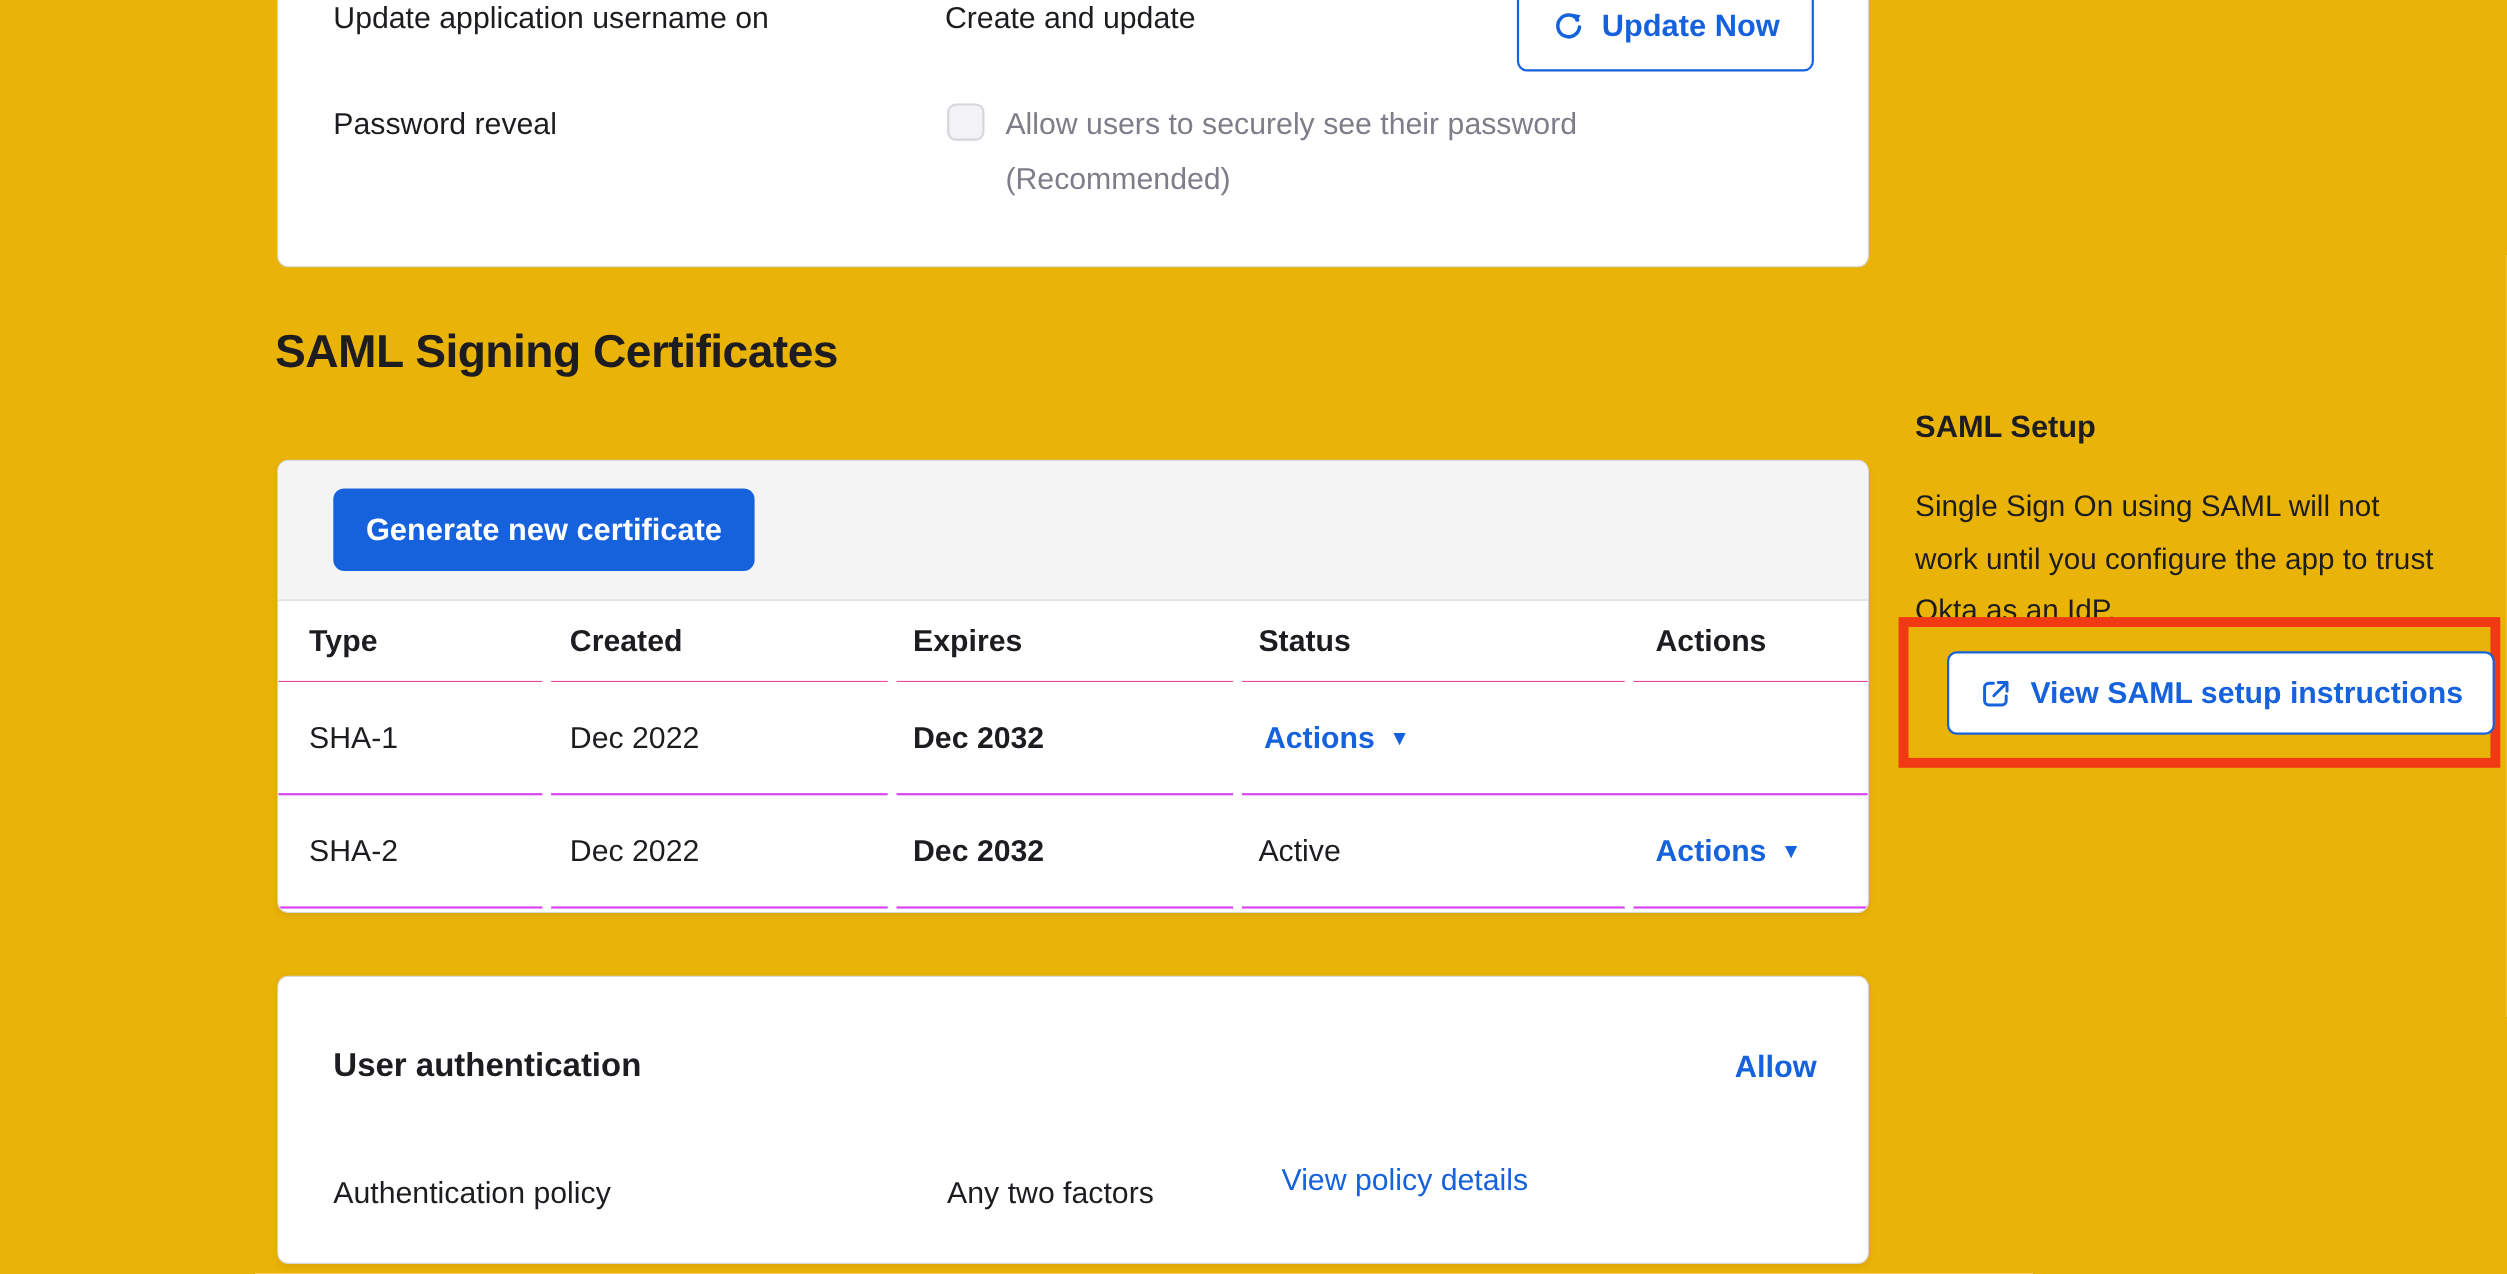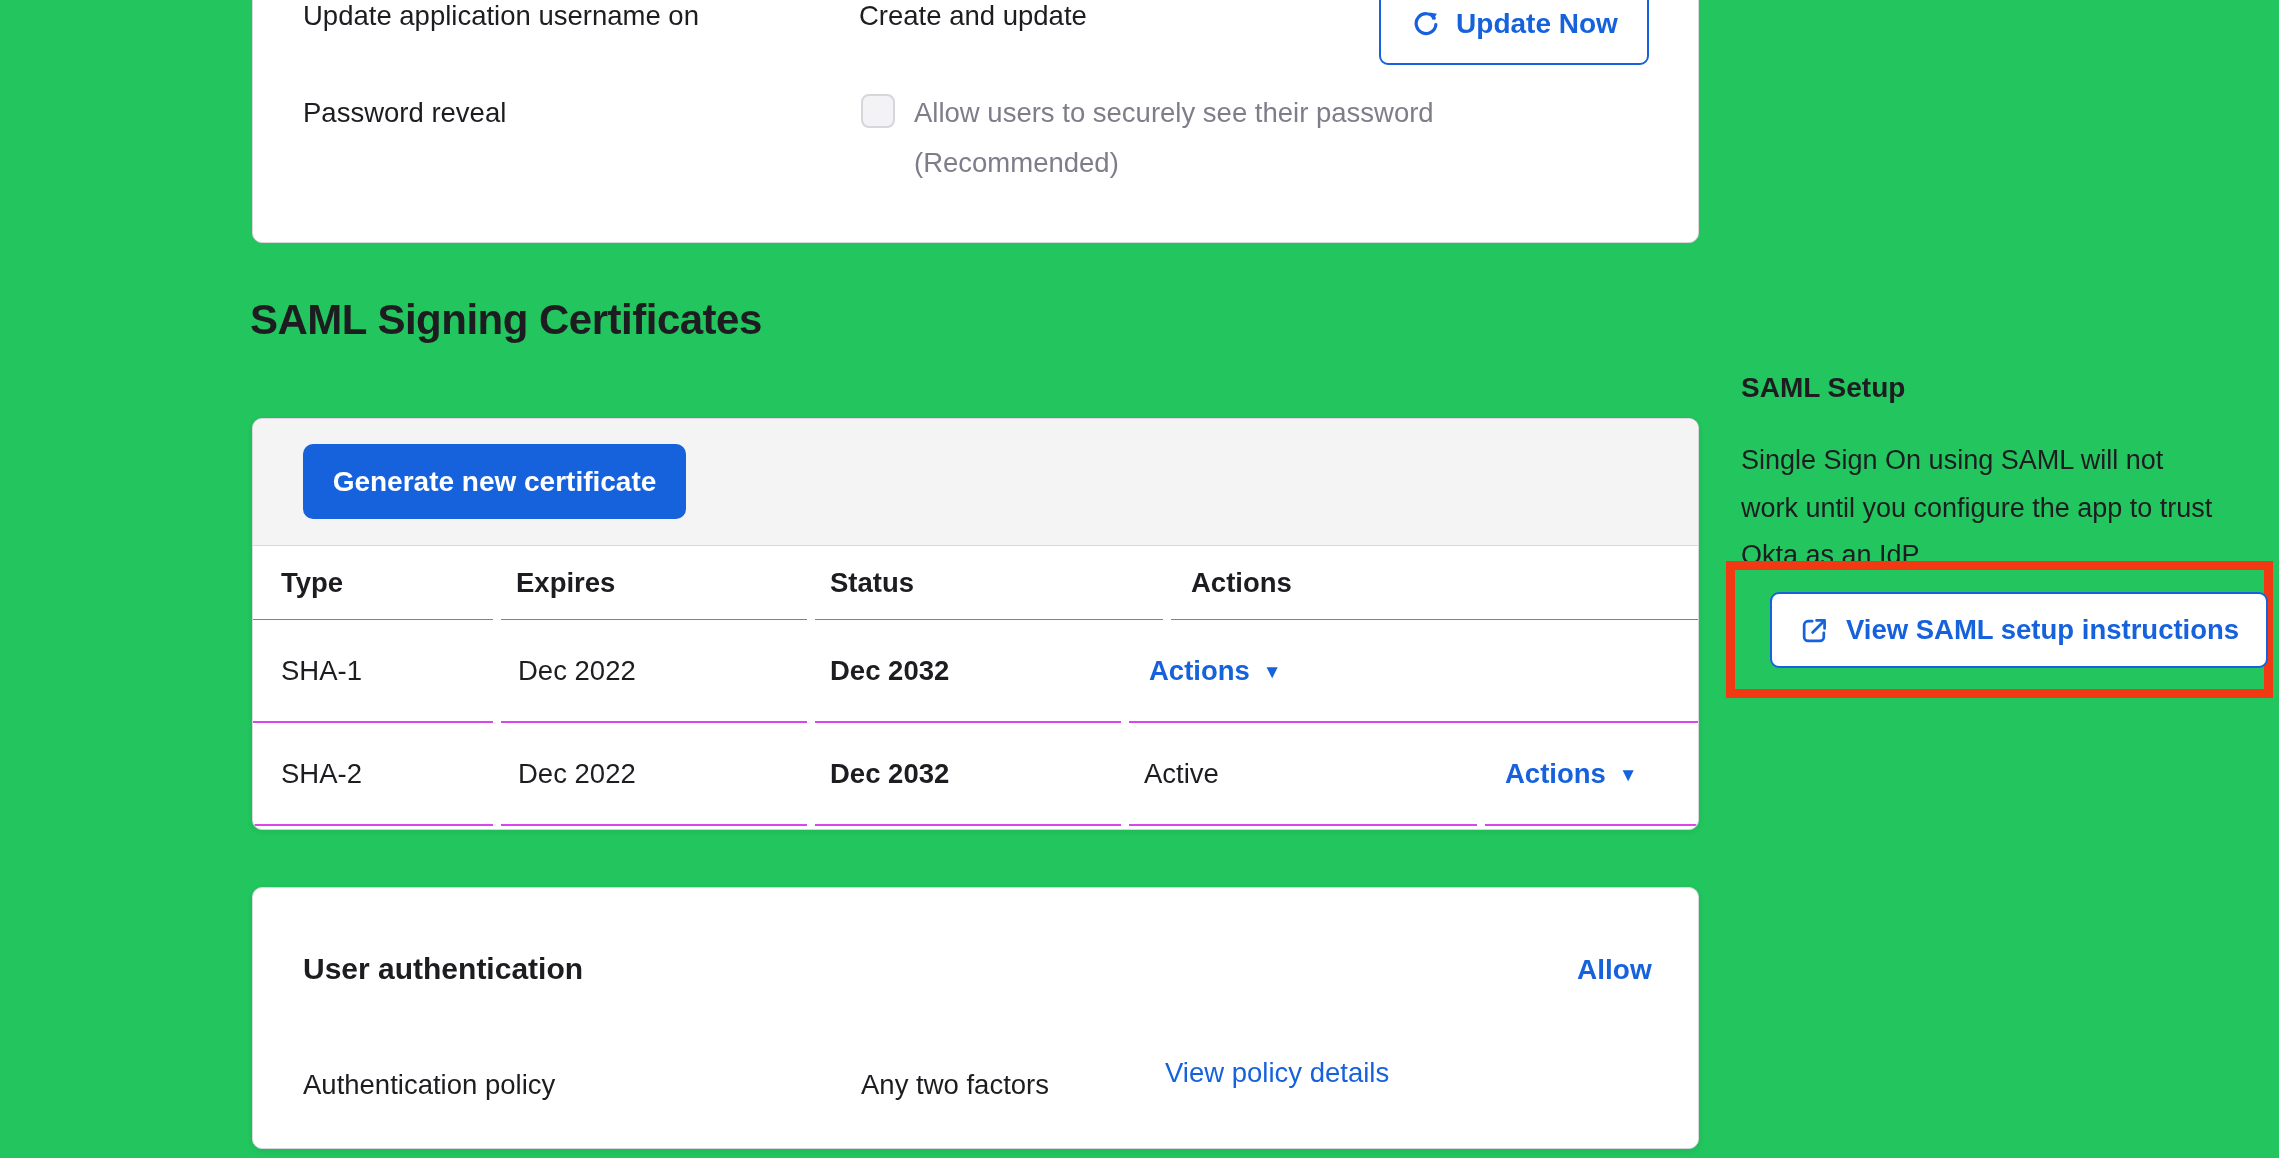--- a/index.html
+++ b/index.html
@@ -1,18 +1,18 @@
 <!DOCTYPE html>
 <html><head>
 <meta charset="utf-8">
 <style>
   html,body{margin:0;padding:0;background:#fff;}
   #screen{
     position:relative;width:2279px;height:1158px;overflow:hidden;
-    background:#22c55e;font-family:"Liberation Sans",sans-serif;color:#1d1d21;
+    background:#eab308;font-family:"Liberation Sans",sans-serif;color:#1d1d21;
     -webkit-font-smoothing:antialiased;
   }
   .panel{
     position:absolute;background:#fff;border:1px solid #d8d8dc;border-radius:10px;
     box-shadow:0 2px 6px rgba(29,29,33,.08);box-sizing:border-box;
   }
   .abs{position:absolute;}
   .lbl{font-size:27.5px;line-height:34px;color:#1d1d21;white-space:nowrap;}
   .gray{color:#7e7e8a;}
 
@@ -101,20 +101,21 @@
 
   <div id="certs-heading" class="abs">SAML Signing Certificates</div>
 
   <div id="certs-panel" class="panel">
     <div id="certs-toolbar">
       <button id="generate-btn" class="btn-primary">Generate new certificate</button>
     </div>
 
     <div id="thead-row" class="trow">
       <div class="cell c1">Type</div>
+      <div class="cell c2">Created</div>
       <div class="cell c3">Expires</div>
       <div class="cell c4">Status</div>
       <div class="cell c5">Actions</div>
     </div>
 
     <div id="row-sha1" class="trow data-row">
       <div class="cell c1">SHA-1</div>
       <div class="cell c2">Dec 2022</div>
       <div class="cell c3">Dec 2032</div>
       <div class="cell c5">

